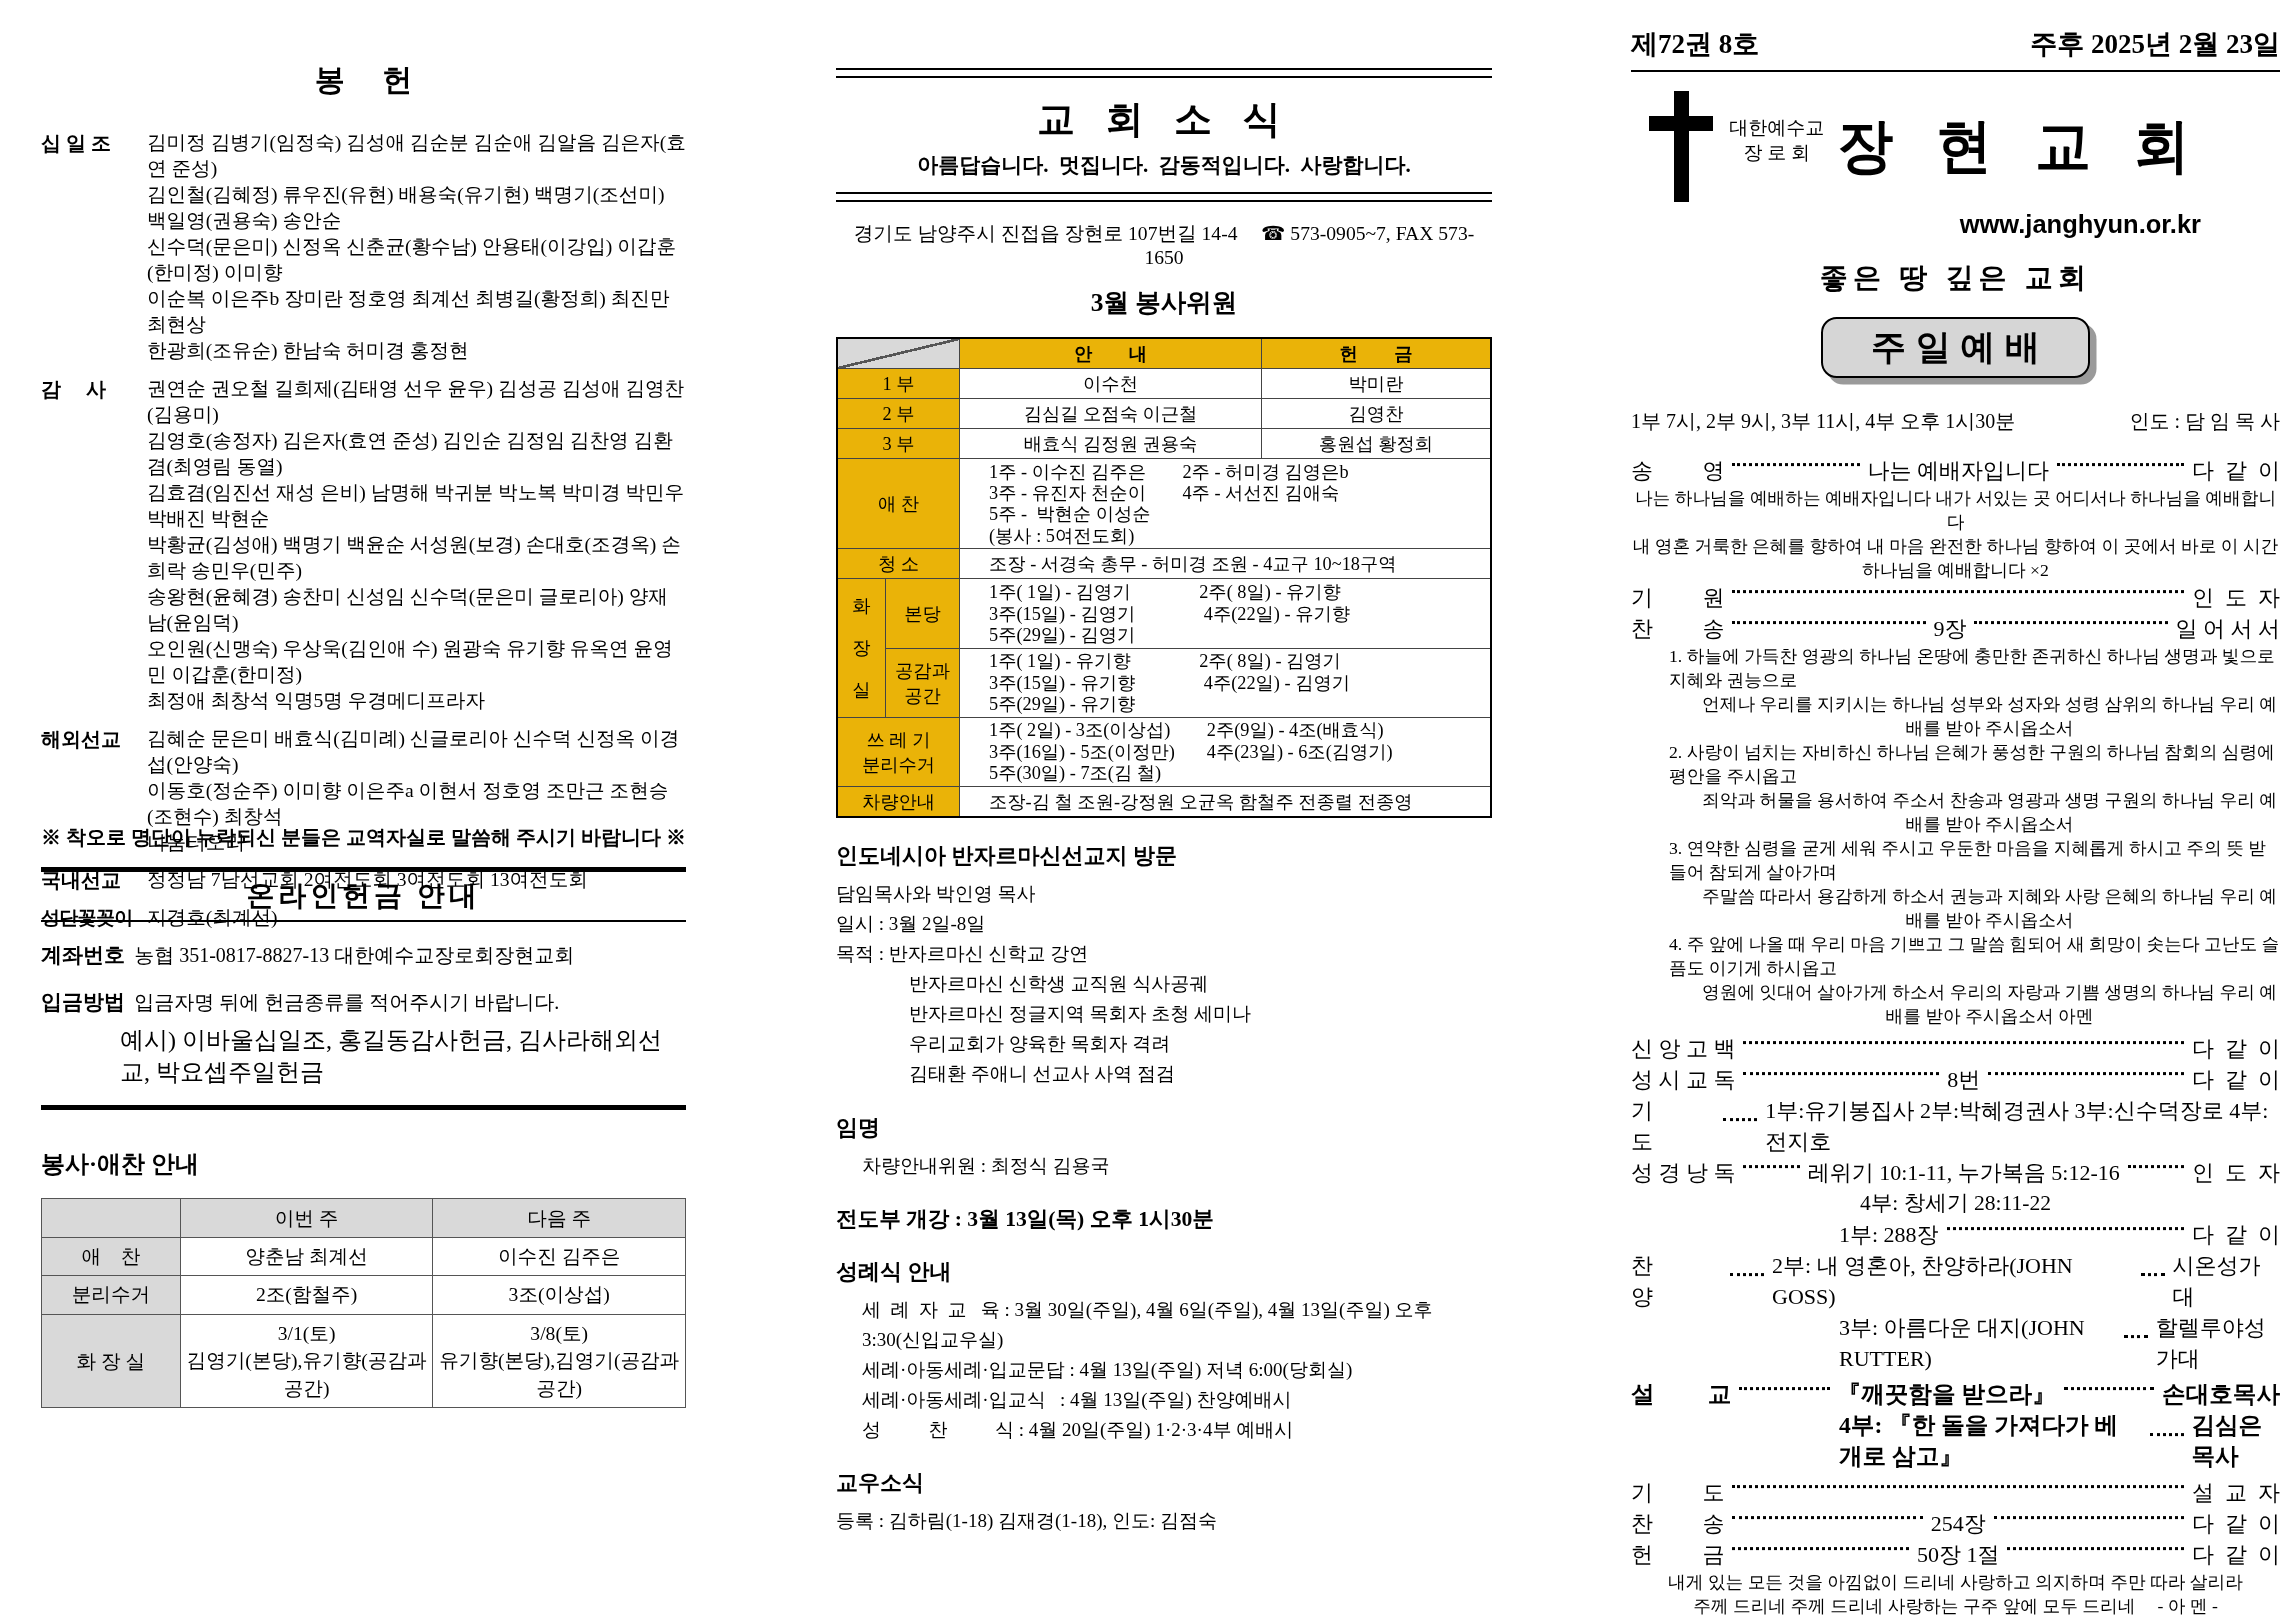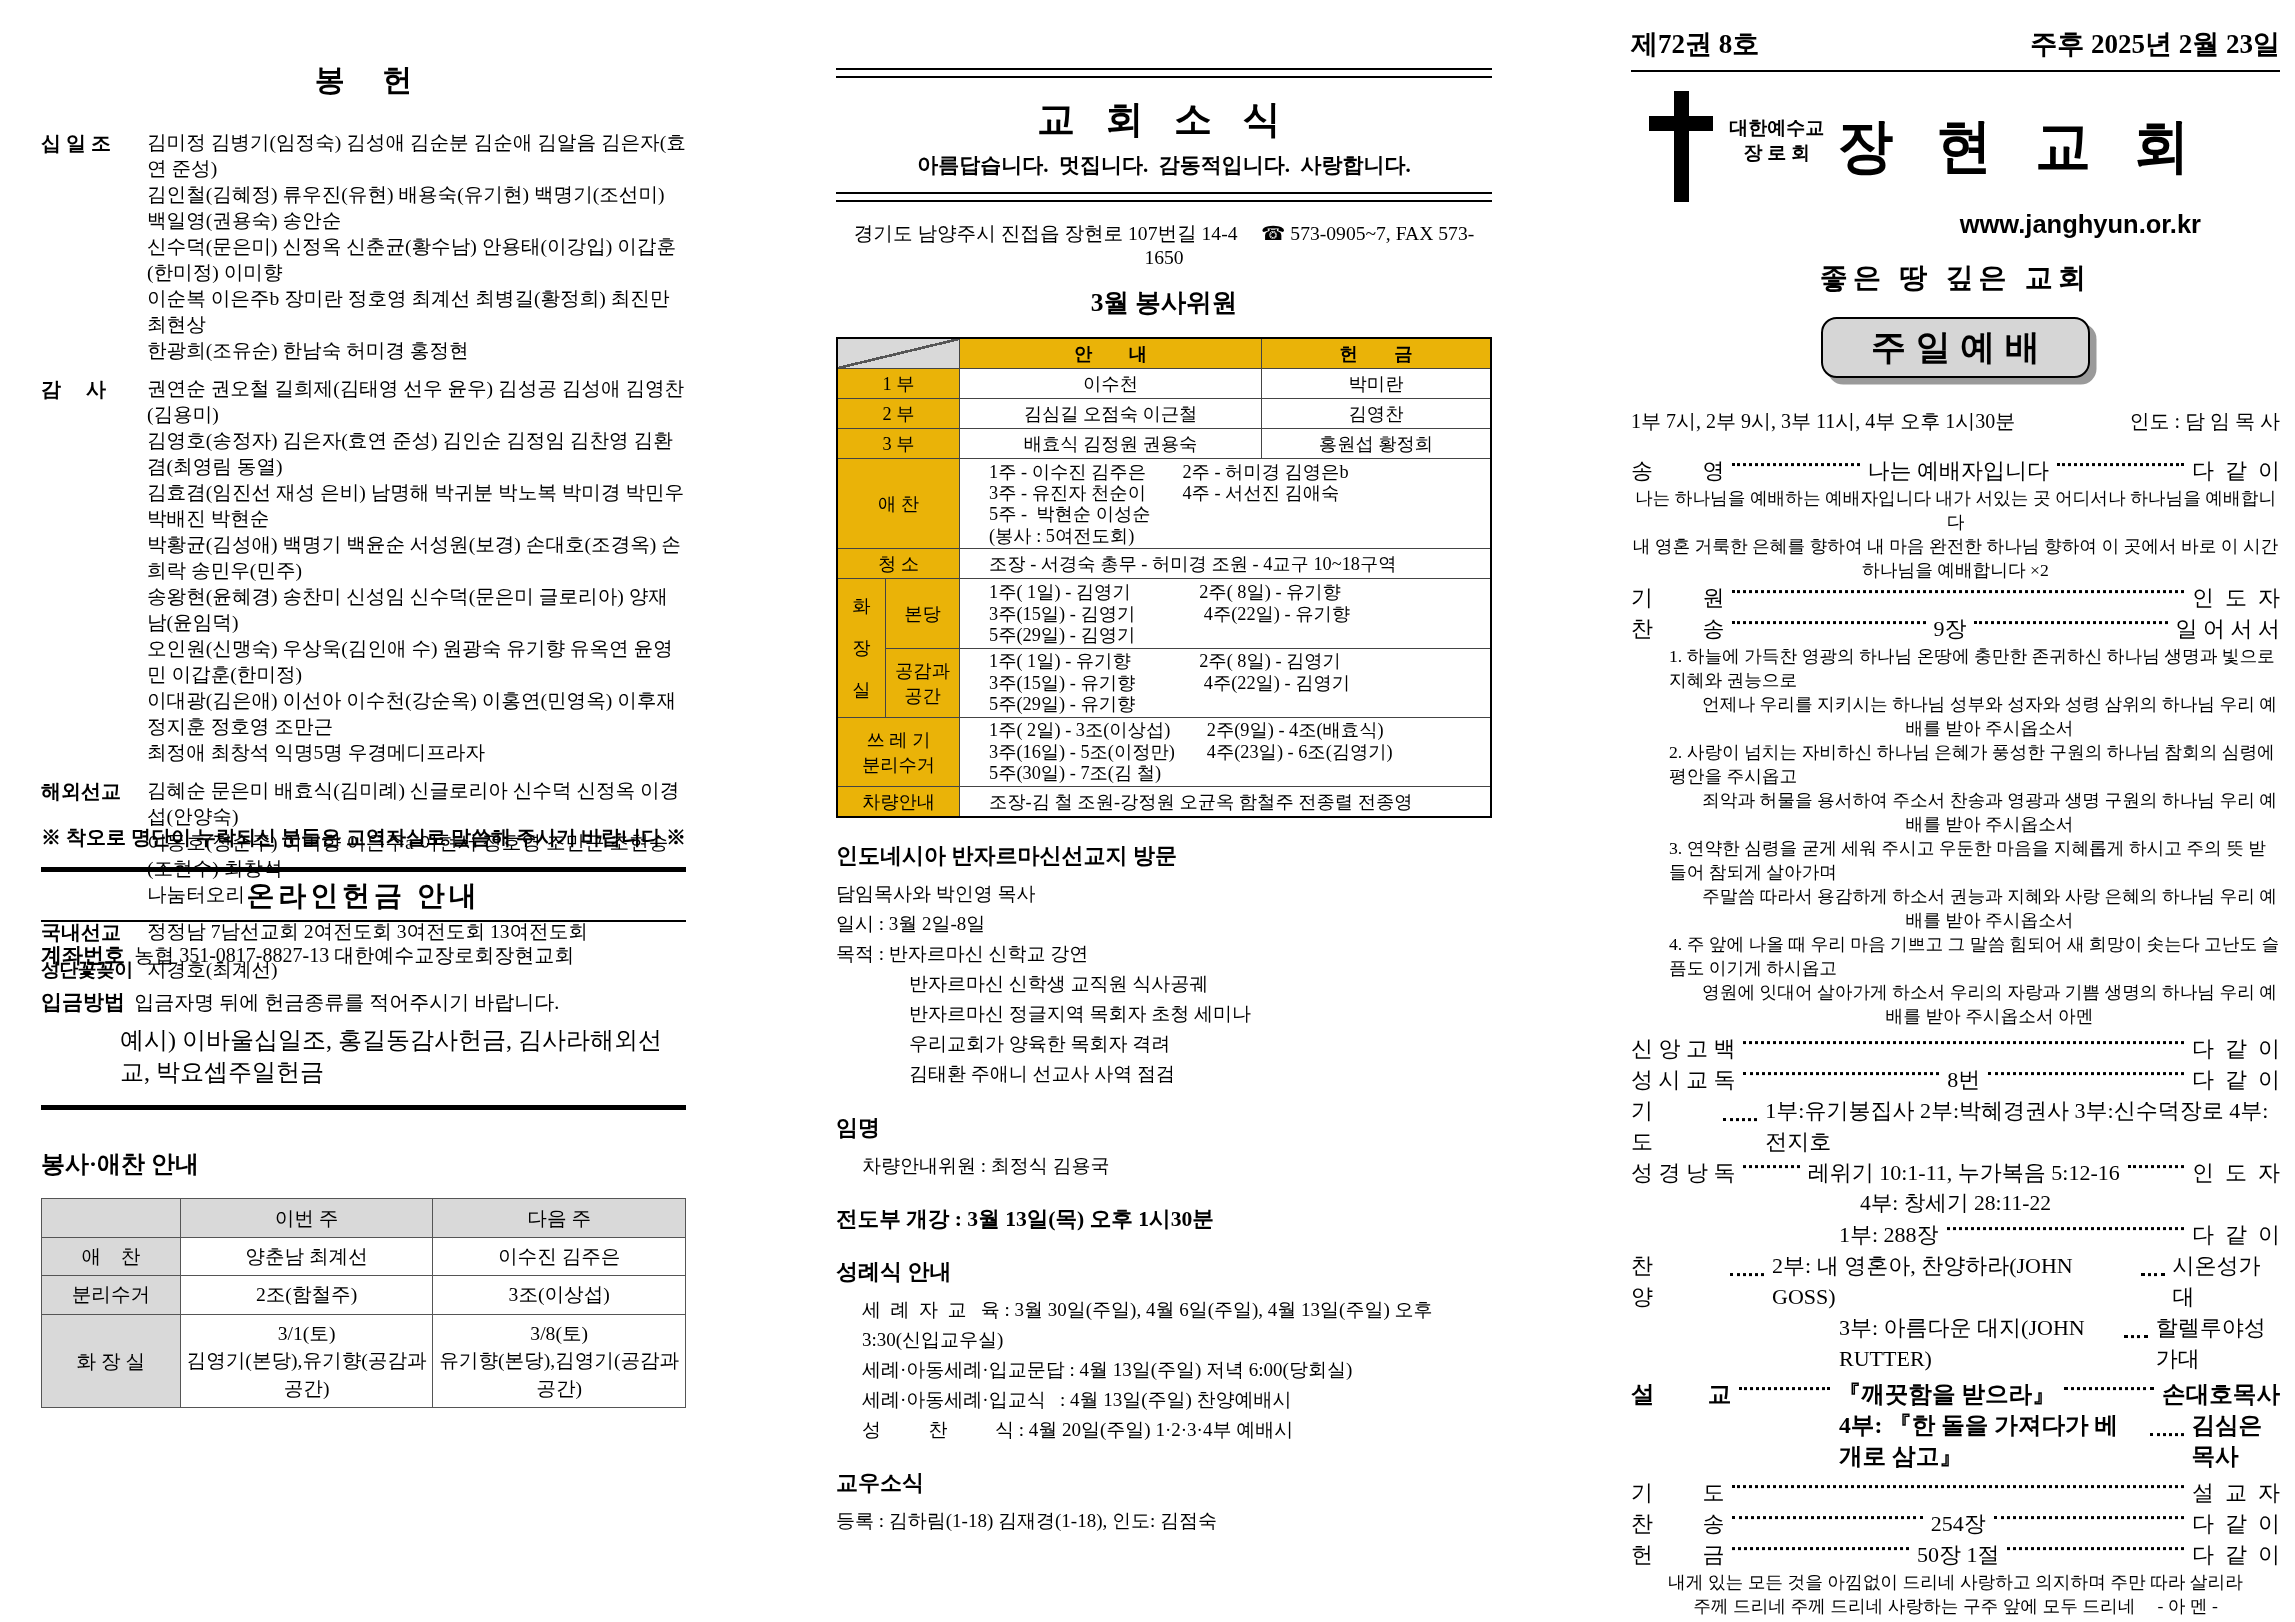--- a/index.html
+++ b/index.html
@@ -54,21 +54,21 @@
   .mbold{font-size:21.6px;font-weight:bold;margin:23.6px 0 7.9px;white-space:pre-wrap;}
   
   .col-right{left:1631px;top:26px;width:649px;}
   .r-head{display:flex;justify-content:space-between;font-size:27px;font-weight:bold;white-space:pre-wrap;}
   .r-rule{border-top:2px solid #000;margin-top:7.9px;}
   .logo-row{display:flex;align-items:center;margin:19.6px 0 1.3px;}
   .cross{width:63px;height:111px;position:relative;margin-left:18.3px;flex:0 0 auto;}
   .cross .v{position:absolute;left:25px;top:0;width:14.4px;height:111px;background:#000;}
   .cross .h{position:absolute;left:0;top:25px;width:64px;height:14.4px;background:#000;}
   .cross .banner{position:absolute;left:5.2px;top:14.4px;width:54px;height:72px;border:3.3px solid #000;background:#fff;transform:skewY(-6deg);z-index:-1;}
-  .denom{font-size:19px;font-weight:bold;line-height:25px;text-align:center;margin:0 13px 14px 17px;white-space:pre-wrap;}
+  .denom{font-size:19px;font-weight:normal;line-height:25px;text-align:center;margin:0 13px 14px 17px;white-space:pre-wrap;}
   .church-name{font-size:56px;font-weight:bold;letter-spacing:14.4px;white-space:pre-wrap;transform:scaleY(1.05);}
   .website{text-align:right;padding-right:79px;font-size:25.5px;font-weight:bold;margin:7.9px 0 19.6px;
            font-family:"Liberation Sans","DejaVu Sans",sans-serif;}
   .motto{text-align:center;font-size:28px;font-weight:bold;letter-spacing:5.2px;margin:0 0 19.6px;
          font-family:"Liberation Sans","DejaVu Sans",sans-serif;white-space:pre-wrap;}
   .sbox-wrap{text-align:center;margin-bottom:30px;}
   .sbox{display:inline-block;border:2.6px solid #000;border-radius:15.7px;background:#d6d6d6;
         box-shadow:6.5px 6.5px 0 #9a9a9a;font-size:35px;font-weight:bold;padding:5.2px 48px;white-space:pre-wrap;
         font-family:"Liberation Sans","DejaVu Sans",sans-serif;text-align:center;}
   .times{display:flex;justify-content:space-between;font-size:20px;margin-bottom:19.6px;white-space:pre-wrap;}
@@ -103,21 +103,20 @@
 
     <div class="off-sec">
       <div class="off-label">감     사</div>
       <div class="off-names">
         <div>권연순 권오철 길희제(김태영 선우 윤우) 김성공 김성애 김영찬(김용미)</div>
         <div>김영호(송정자) 김은자(효연 준성) 김인순 김정임 김찬영 김환겸(최영림 동열)</div>
         <div>김효겸(임진선 재성 은비) 남명해 박귀분 박노복 박미경 박민우 박배진 박현순</div>
         <div>박황균(김성애) 백명기 백윤순 서성원(보경) 손대호(조경옥) 손희락 송민우(민주)</div>
         <div>송왕현(윤혜경) 송찬미 신성임 신수덕(문은미 글로리아) 양재남(윤임덕)</div>
         <div>오인원(신맹숙) 우상욱(김인애 수) 원광숙 유기향 유옥연 윤영민 이갑훈(한미정)</div>
-        <div>이대광(김은애) 이선아 이수천(강순옥) 이홍연(민영옥) 이후재 정지훈 정호영 조만근</div>
         <div>최정애 최창석 익명5명 우경메디프라자</div>
       </div>
     </div>
 
     <div class="off-sec">
       <div class="off-label">해외선교</div>
       <div class="off-names">
         <div>김혜순 문은미 배효식(김미례) 신글로리아 신수덕 신정옥 이경섭(안양숙)</div>
         <div>이동호(정순주) 이미향 이은주a 이현서 정호영 조만근 조현승(조현수) 최창석</div>
         <div>나눔터오리</div>

